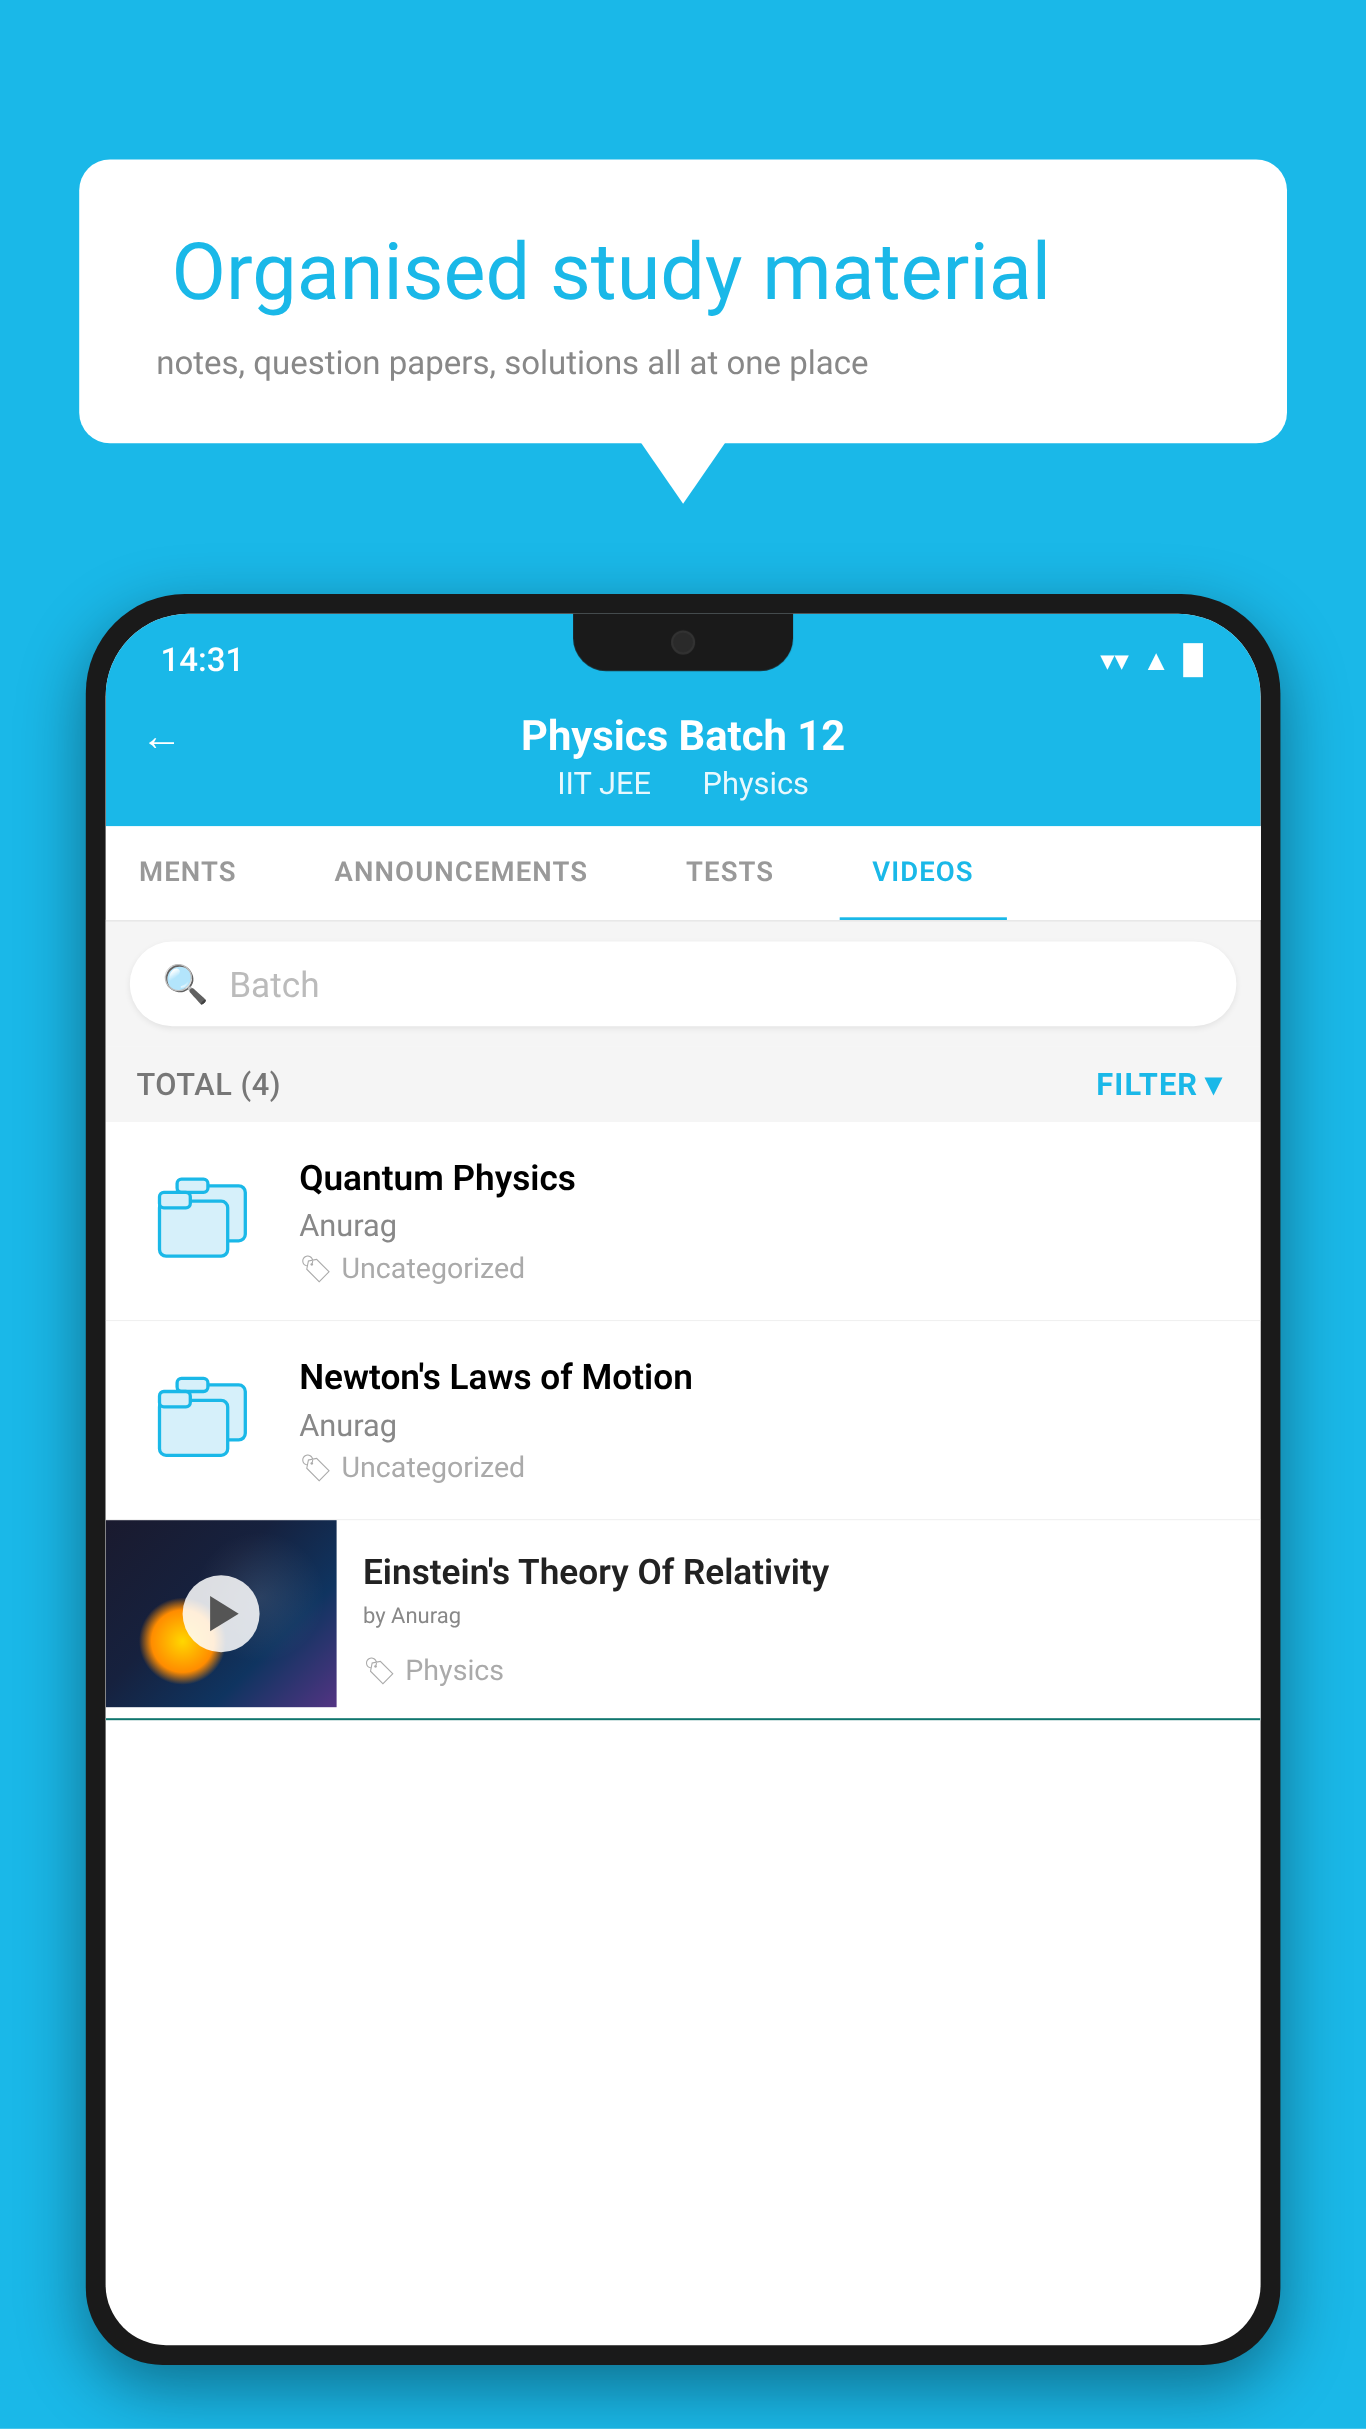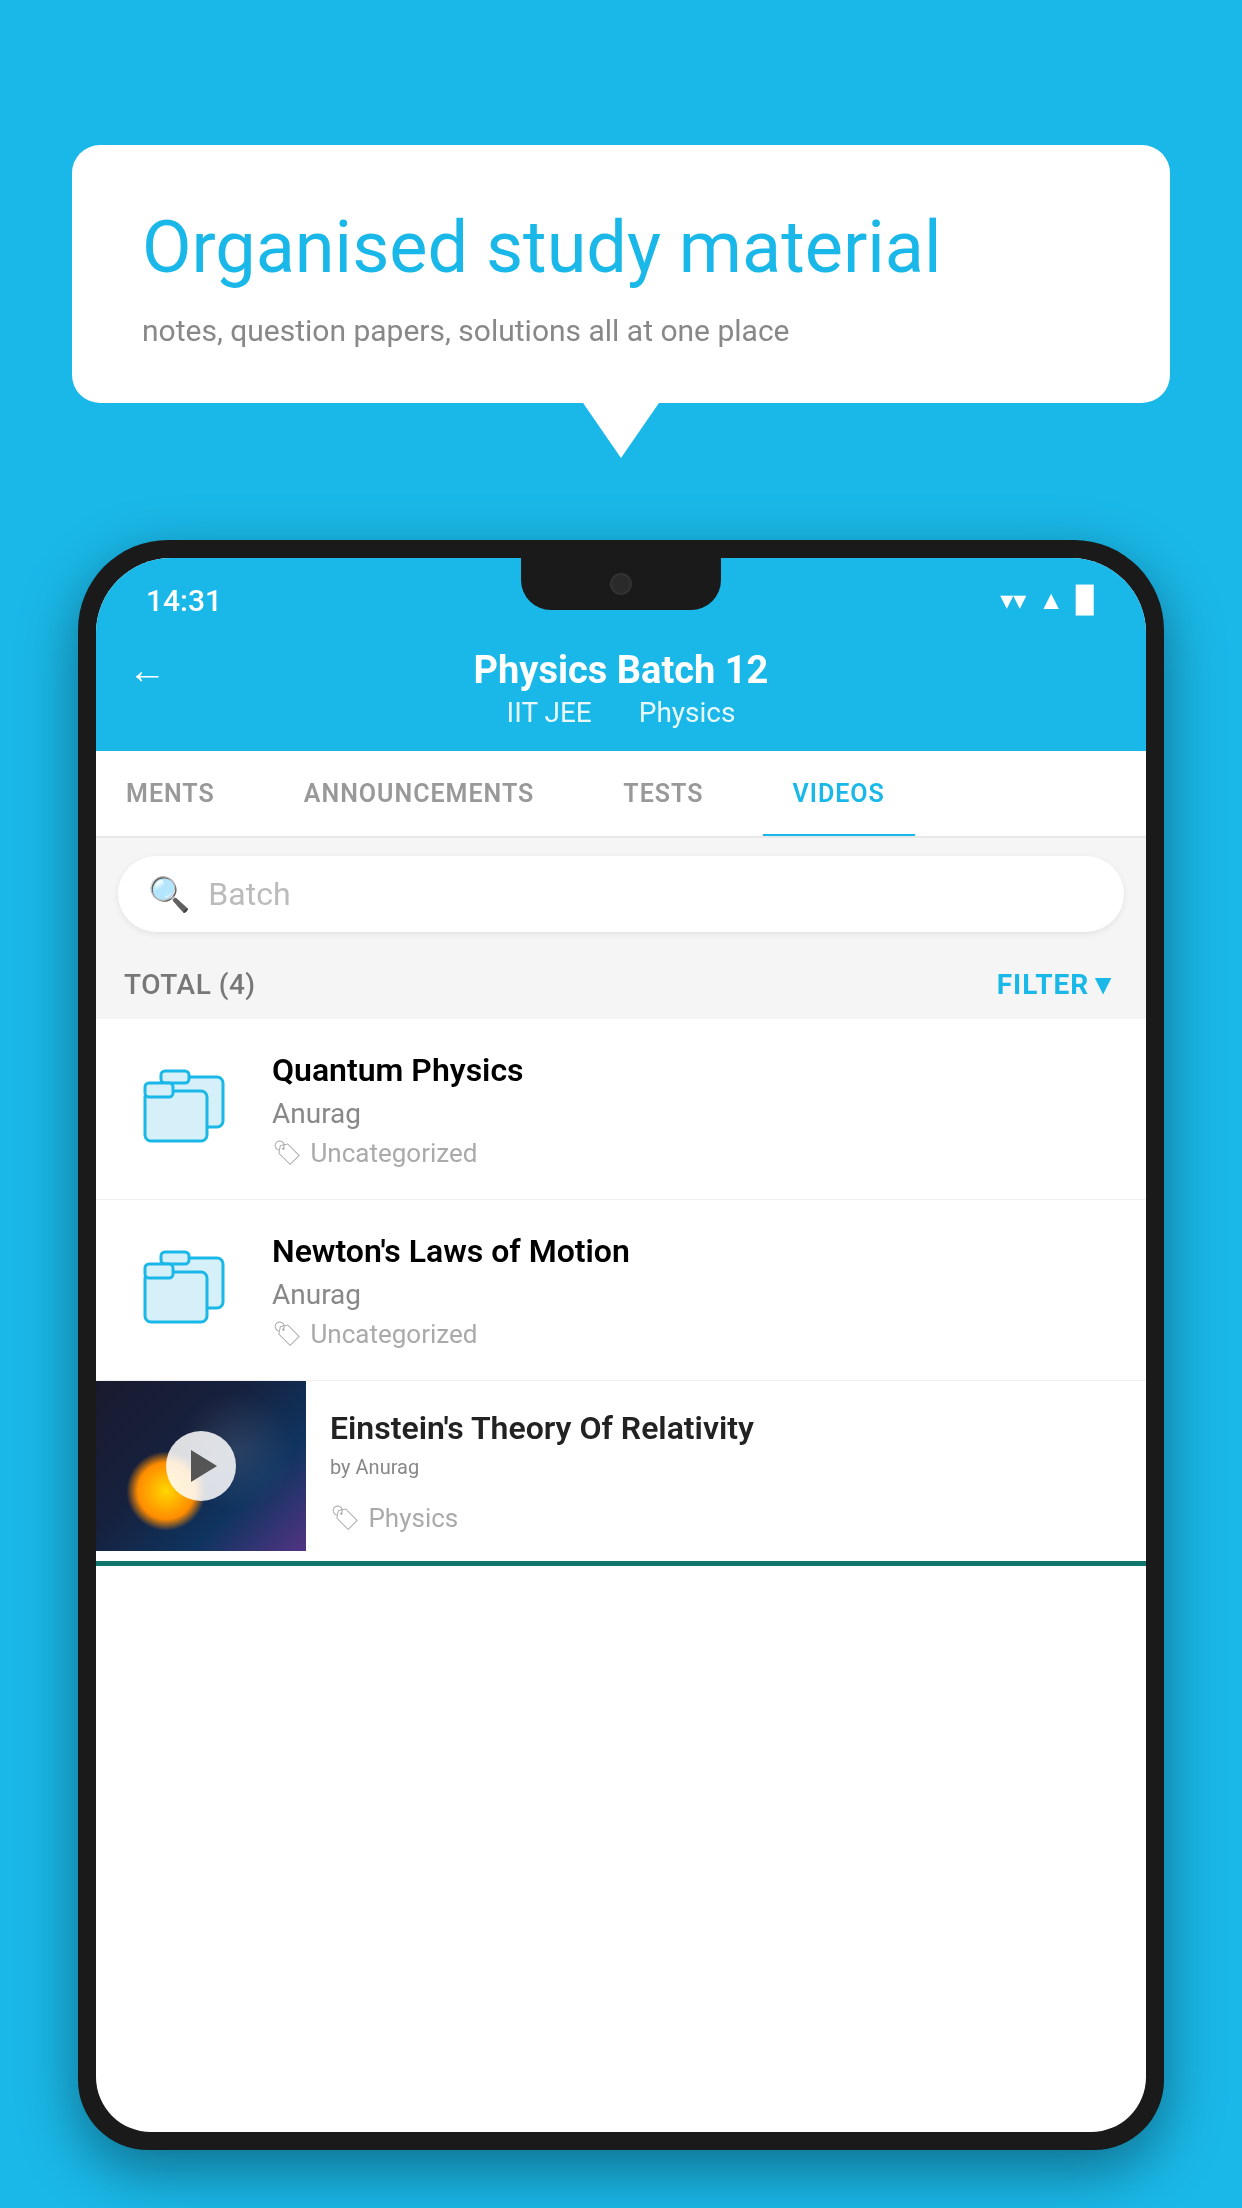--- a/index.html
+++ b/index.html
@@ -36,20 +36,21 @@
       border-right: 40px solid transparent;
       border-top: 58px solid white;
     }
 
     .bubble-title {
       font-size: 72px;
       font-weight: 400;
       color: #1ab8e8;
       line-height: 1.2;
       margin-bottom: 22px;
+      margin-left: 14px;
     }
 
     .bubble-subtitle {
       font-size: 30px;
       color: #888;
       font-weight: 400;
     }
 
     
     .phone-wrapper {
@@ -309,21 +310,21 @@
     }
 
     .tag-icon {
       font-size: 24px;
     }
 
     
     .video-item-thumb {
       display: flex;
       align-items: flex-start;
-      border-bottom: 5px solid #0f766e;
+      border-bottom: 2px solid #0f766e;
       cursor: pointer;
     }
 
     .thumb-img {
       width: 210px;
       height: 170px;
       flex-shrink: 0;
       background: linear-gradient(135deg, #1a1a2e 0%, #16213e 40%, #0f3460 70%, #533483 100%);
       position: relative;
       display: flex;

